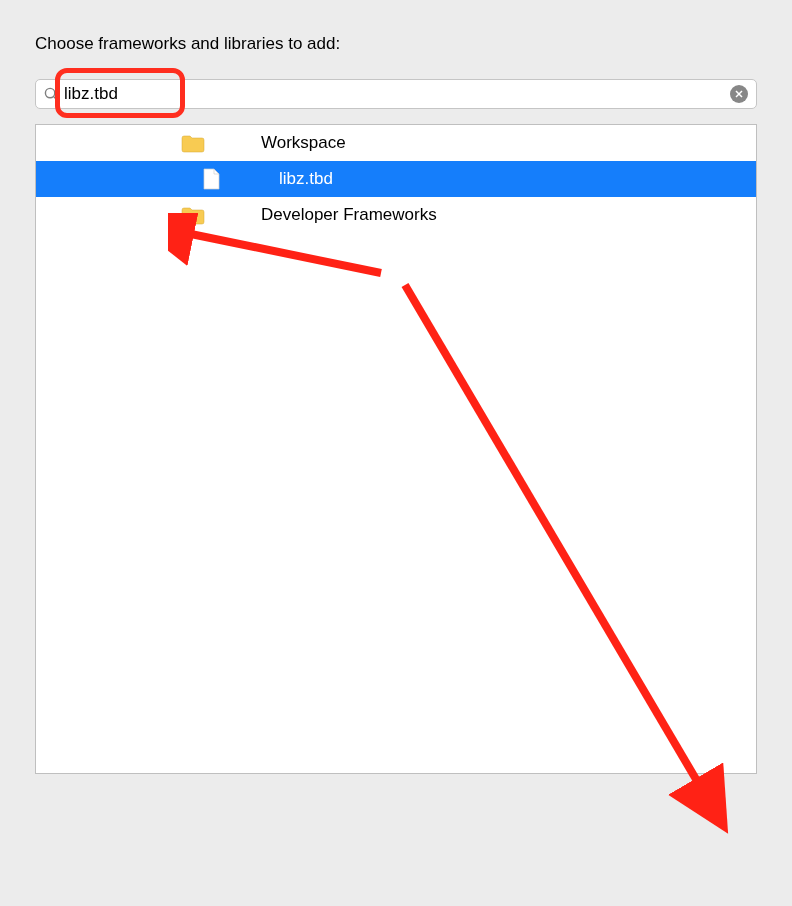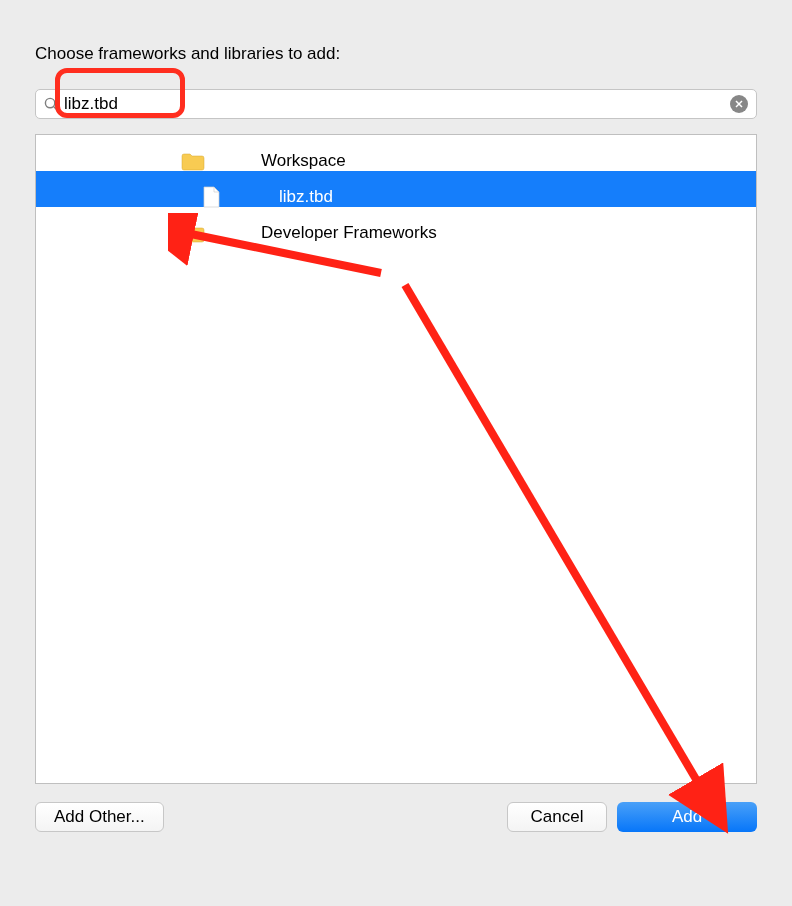--- a/index.html
+++ b/index.html
@@ -9,21 +9,21 @@
     }
     body {
       font-family: -apple-system, BlinkMacSystemFont, "Helvetica Neue", Arial, sans-serif;
       background: #ececec;
       width: 792px;
       height: 906px;
       position: relative;
       padding: 0;
     }
     .dialog {
-      padding: 44px 35px 25px 35px;
+      padding: 34px 35px 25px 35px;
       position: relative;
     }
     .dialog-title {
       font-size: 17px;
       color: #000;
       margin-bottom: 25px;
     }
     .search-container {
       position: relative;
       display: flex;
@@ -72,21 +72,21 @@
     }
     .tree-container {
       margin-top: 15px;
       background: #fff;
       border: 1px solid #bfbfbf;
       height: 650px;
       overflow: auto;
     }
     .tree-row {
       display: flex;
-      align-items: flex-end;
+      align-items: center;
       height: 36px;
       font-size: 17px;
       color: #000;
       padding-left: 10px;
       gap: 48px;
     }
     .tree-row.selected {
       background: #157efb;
       color: #fff;
     }
@@ -205,25 +205,20 @@
       <span class="icon">
         <svg class="folder-icon" viewBox="0 0 24 19">
           <path d="M1 4 Q1 2 3 2 L9 2 L11 4 L21 4 Q23 4 23 6 L23 16 Q23 18 21 18 L3 18 Q1 18 1 16 Z" fill="#f8cb52" stroke="#d5a731" stroke-width="0.5"></path>
         </svg>
       </span>
       <span>Developer Frameworks</span>
     </div>
 
   </div>
 
-  <div class="button-row">
-    <button class="btn btn-left-group">Add Other...</button>
-    <button class="btn">Cancel</button>
-    <button class="btn primary">Add</button>
-  </div>
 </div>
 
 <svg class="annotation-arrow" style="left:168px; top:213px; width:220px; height:70px;" viewBox="0 0 220 70">
   <defs>
     <marker id="arrowhead1" markerWidth="8" markerHeight="8" refX="1" refY="4" orient="auto">
       <polygon points="0 0, 8 4, 0 8" fill="#ff2215"></polygon>
     </marker>
   </defs>
   <line x1="213" y1="60" x2="18" y2="20" stroke="#ff2215" stroke-width="8" marker-end="url(#arrowhead1)"></line>
 </svg>

